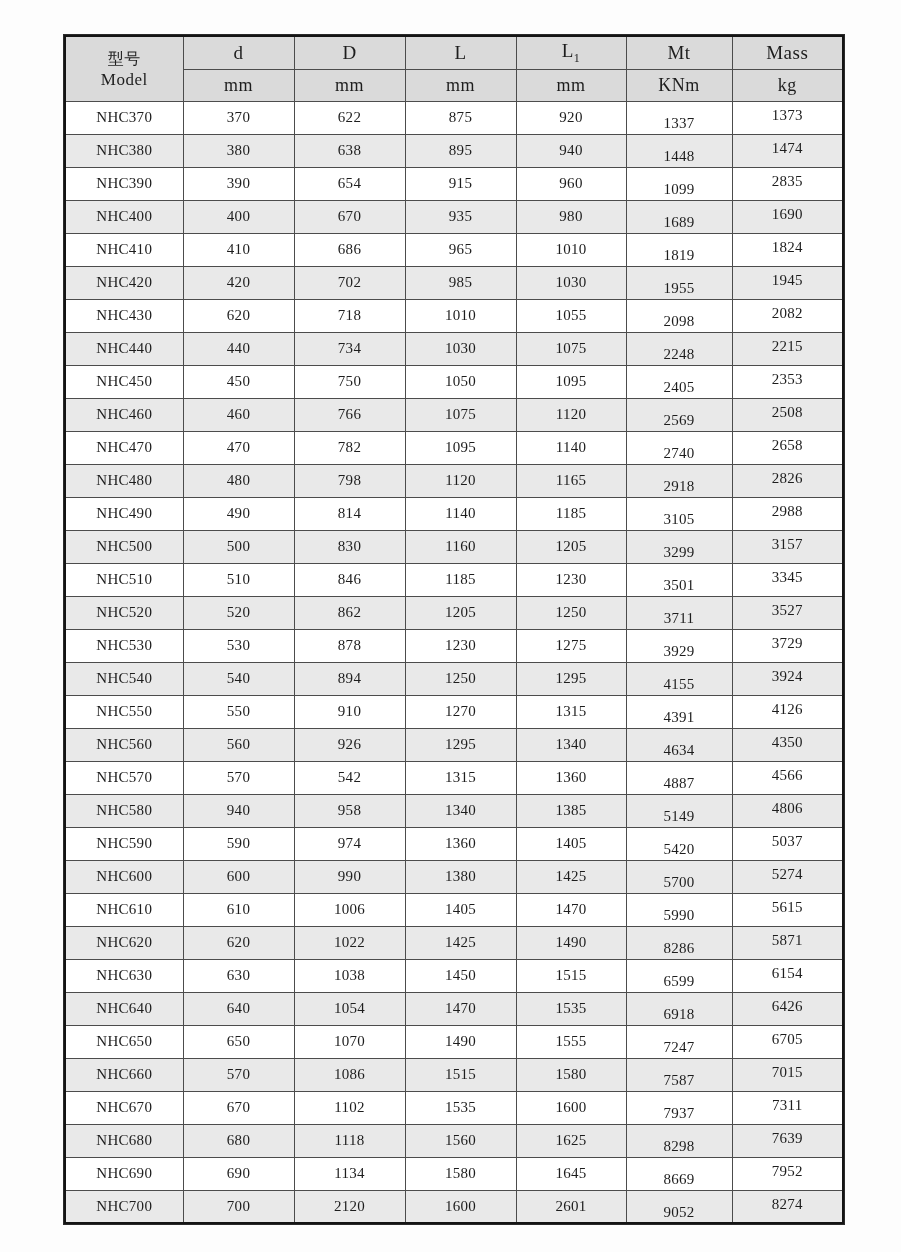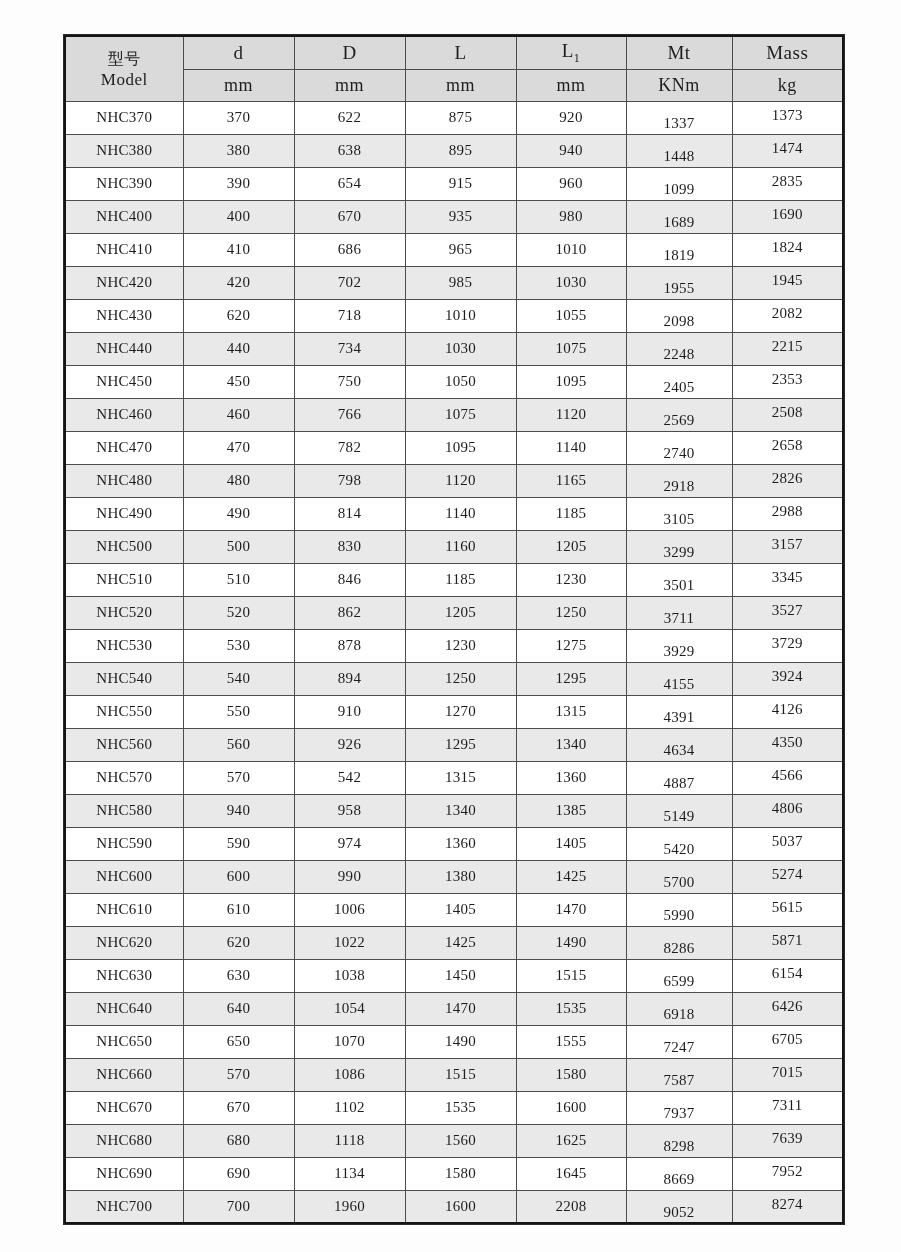--- a/index.html
+++ b/index.html
@@ -389,21 +389,21 @@
           <td><span>690</span></td>
           <td><span>1134</span></td>
           <td><span>1580</span></td>
           <td><span>1645</span></td>
           <td class="mt"><span>8669</span></td>
           <td class="mass"><span>7952</span></td>
         </tr>
         <tr class="shade">
           <td><span>NHC700</span></td>
           <td><span>700</span></td>
-          <td><span>1960</span></td>
+          <td><span>2120</span></td>
           <td><span>1600</span></td>
-          <td><span>2208</span></td>
+          <td><span>2601</span></td>
           <td class="mt"><span>9052</span></td>
           <td class="mass"><span>8274</span></td>
         </tr>
       </tbody>
   </table>
 </div>
 
 </body></html>

